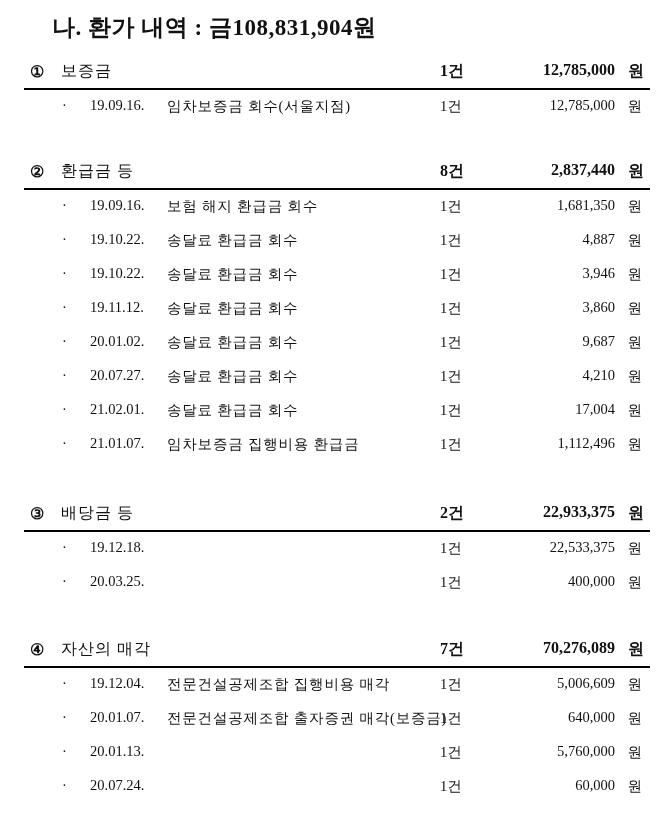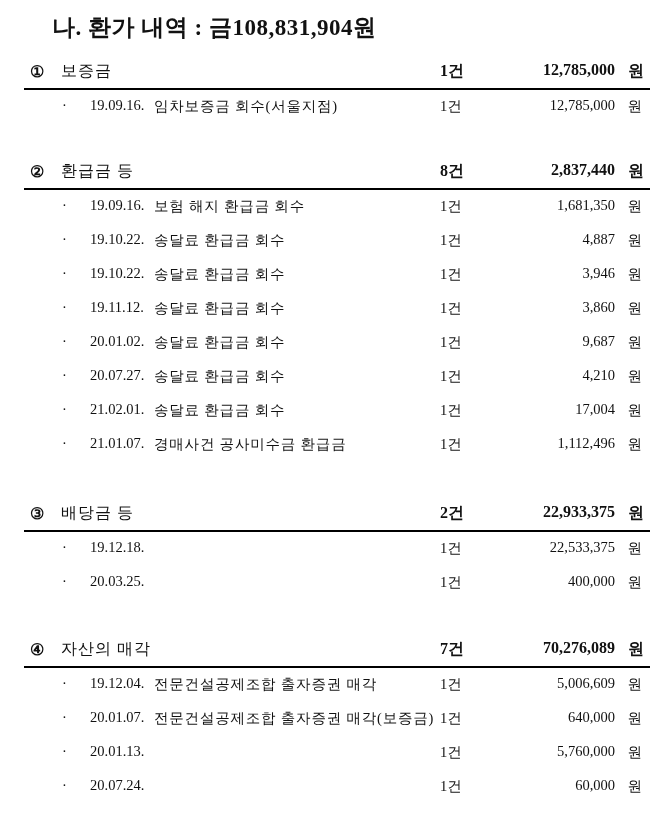--- a/index.html
+++ b/index.html
@@ -11,21 +11,21 @@
   .sec-head .num { position:absolute; left:6px; top:4px; font-size:16px; font-weight:bold; }
   .sec-head .name { position:absolute; left:37px; top:3px; font-size:16px; font-weight:normal; letter-spacing:1px; }
   .sec-head .cnt { position:absolute; left:416px; top:3px; font-size:16px; font-weight:bold; }
   .sec-head .amt { position:absolute; right:35px; top:3px; font-size:16px; font-weight:bold; text-align:right; }
   .sec-head .won { position:absolute; right:6px; top:3px; font-size:16px; font-weight:bold; }
   .rule { height:0; border-top:2.5px solid #000; margin-top:0; }
   .row { position:relative; height:34px; font-size:14.5px; }
   .row span { position:absolute; top:7px; }
   .row .dot { left:38px; }
   .row .date { left:66px; }
-  .row .desc { left:130px; letter-spacing:0.8px;text-align:center; }
+  .row .desc { left:143px; letter-spacing:0.8px;text-align:center; }
   .row .cnt { left:416px; }
   .row .amt { right:35px; text-align:right; }
   .row .won { right:8px; }
 </style>
 </head>
 <body>
 
 <div class="title">나. 환가 내역 : 금108,831,904원</div>
 
 <div class="section" style="top:58px;">
@@ -108,21 +108,21 @@
     <span class="dot">·</span>
     <span class="date">21.02.01.</span>
     <span class="desc">송달료 환급금 회수</span>
     <span class="cnt">1건</span>
     <span class="amt">17,004</span>
     <span class="won">원</span>
   </div>
   <div class="row">
     <span class="dot">·</span>
     <span class="date">21.01.07.</span>
-    <span class="desc">경매사건 공사미수금 환급금</span>
+    <span class="desc">임차보증금 집행비용 환급금</span>
     <span class="cnt">1건</span>
     <span class="amt">1,112,496</span>
     <span class="won">원</span>
   </div>
 </div>
 
 <div class="section" style="top:500px;">
   <div class="sec-head">
     <span class="num">③</span>
     <span class="name">배당금 등</span>
@@ -152,21 +152,21 @@
     <span class="num">④</span>
     <span class="name">자산의 매각</span>
     <span class="cnt">7건</span>
     <span class="amt">70,276,089</span>
     <span class="won">원</span>
   </div>
   <div class="rule"></div>
   <div class="row">
     <span class="dot">·</span>
     <span class="date">19.12.04.</span>
-    <span class="desc">전문건설공제조합 출자증권 매각</span>
+    <span class="desc">전문건설공제조합 집행비용 매각</span>
     <span class="cnt">1건</span>
     <span class="amt">5,006,609</span>
     <span class="won">원</span>
   </div>
   <div class="row">
     <span class="dot">·</span>
     <span class="date">20.01.07.</span>
     <span class="desc">전문건설공제조합 출자증권 매각(보증금)</span>
     <span class="cnt">1건</span>
     <span class="amt">640,000</span>

